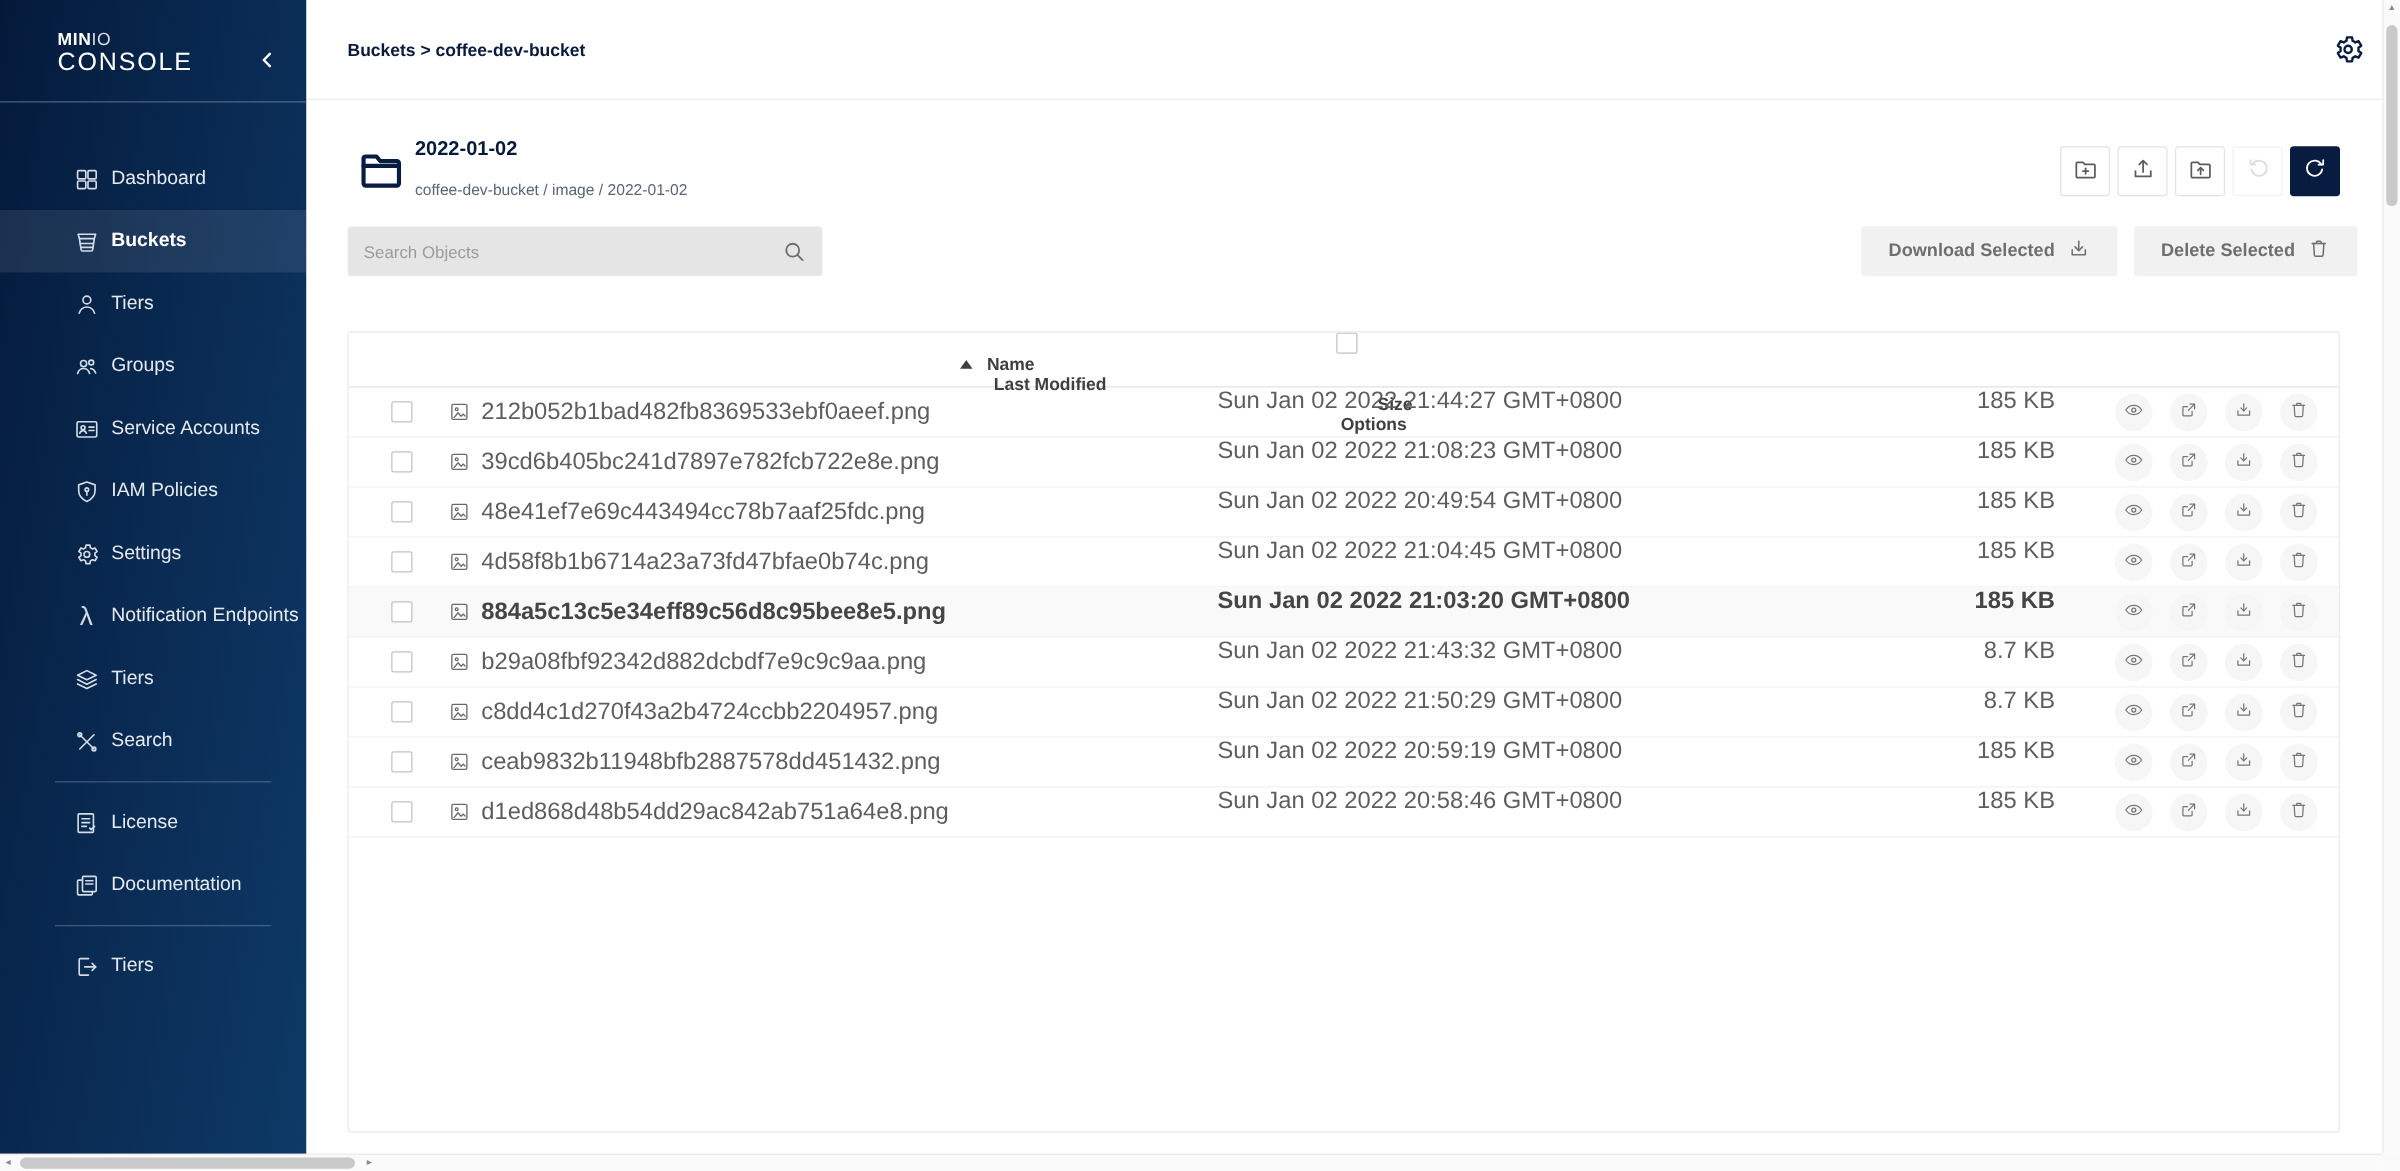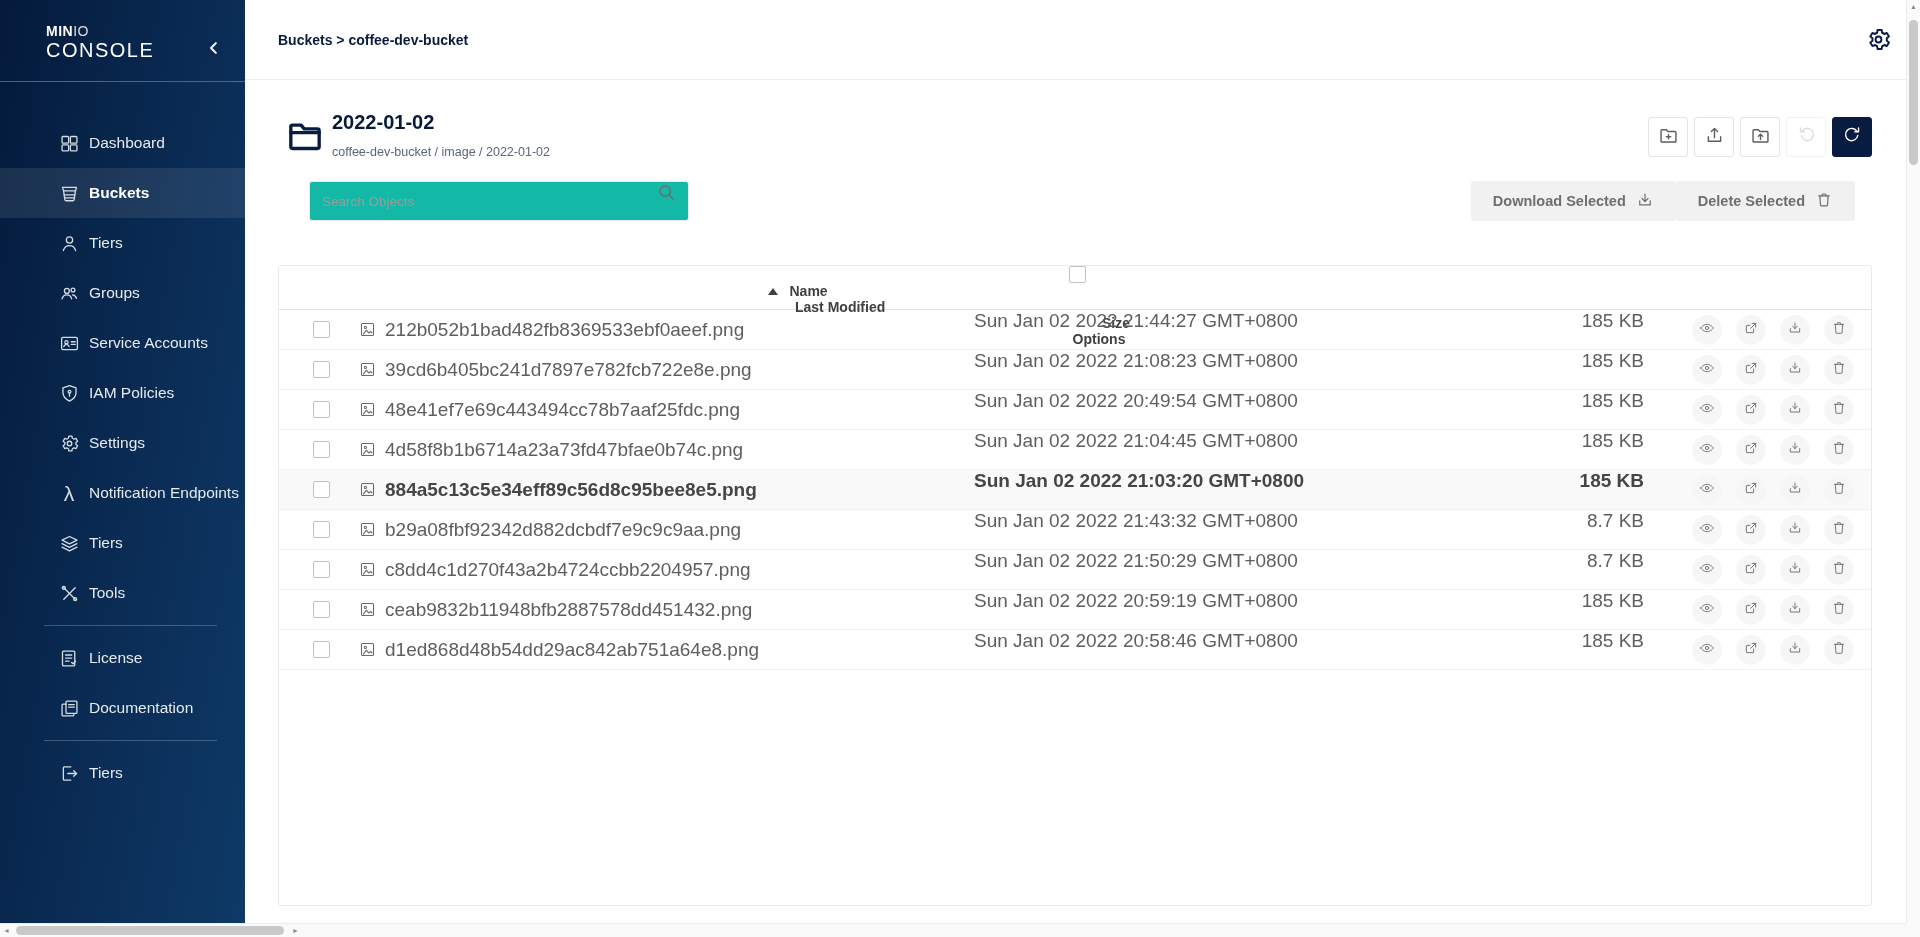--- a/index.html
+++ b/index.html
@@ -34,38 +34,38 @@
   .breadcrumb { position:absolute; left:33px; top:0; height:80px; display:flex; align-items:center;
     font-size:14px; font-weight:bold; color:#0A1B3D; cursor:pointer; }
   .gear-btn { position:absolute; right:14px; top:26px; width:28px; height:28px; background:none;
     border:none; color:var(--brand-navy,#081C42); cursor:pointer; padding:0; }
   .gear-btn svg { width:27px; height:27px; fill:none; stroke:currentColor; stroke-width:1.7; stroke-linejoin:round; }
 
   
   .content { position:absolute; left:245px; top:81px; right:14px; bottom:14px; background:#fff; }
   .folder-ic { position:absolute; left:38px; top:35px; color:var(--brand-navy,#081C42); }
   .folder-ic svg { width:44px; height:40px; fill:none; stroke:currentColor; stroke-width:2; stroke-linejoin:round; stroke-linecap:round; }
-  .page-title { position:absolute; left:87px; top:30px; font-size:20px; font-weight:bold; color:#071A3C; }
+  .page-title { position:absolute; left:87px; top:30px; font-size:16px; font-weight:bold; color:#071A3C; }
   .page-path { position:absolute; left:87px; top:64px; font-size:12.5px; color:#5A6678; }
 
   .icon-actions { position:absolute; top:36px; right:34px; display:flex; gap:6px; }
   .ic-btn { width:40px; height:40px; border:1px solid #E3E3E3; border-radius:3px; background:#fff;
     color:#5C5C5C; display:flex; align-items:center; justify-content:center; cursor:pointer; padding:0; }
   .ic-btn svg { width:21px; height:21px; fill:none; stroke:currentColor; stroke-width:1.6; stroke-linecap:round; stroke-linejoin:round; }
   .ic-btn.disabled { border-color:#F2F2F2; color:#DCDCDC; cursor:default; }
   .ic-btn.primary { background:var(--brand-navy,#081C42); border-color:var(--brand-navy,#081C42); color:#fff; }
 
   .search-box { position:absolute; left:33px; top:100px; width:380px; height:40px;
-    border:1px solid #EAEAEA; border-radius:3px; display:flex; padding:0 12px; background:#14b8a6;margin-left:31px; }
+    border:1px solid #EAEAEA; border-radius:3px; display:flex; align-items:center; padding:0 12px; background:#e5e5e5; }
   .search-box input { border:none; outline:none; flex:1; font-size:13.5px; color:#333; font-family:inherit; background:transparent; }
   .search-box input::placeholder { color:#9C9C9C; }
   .search-ic { width:20px; height:20px; color:#6E6E6E; flex:none; }
   .search-ic svg { width:20px; height:20px; fill:none; stroke:currentColor; stroke-width:1.7; stroke-linecap:round; }
 
-  .sel-buttons { position:absolute; top:100px; right:51px; display:flex; }
+  .sel-buttons { position:absolute; top:100px; right:20px; display:flex; gap:13px; }
   .sel-btn { height:40px; padding:0 22px; background:#F1F1F1; border:none; border-radius:3px;
     color:#6F6F6F; font-size:14.5px; font-weight:bold; display:flex; align-items:center; gap:10px;
     cursor:pointer; font-family:inherit; }
   .sel-btn svg { width:18px; height:18px; fill:none; stroke:#6F6F6F; stroke-width:1.6; stroke-linecap:round; stroke-linejoin:round; }
 
   
   .panel { position:absolute; left:33px; right:34px; top:184px; bottom:17px;
     border:1px solid #EAEAEA; border-radius:3px; background:#fff; overflow:hidden; }
   .thead { display:flex; align-items:center; height:44px; border-bottom:1px solid #E2E2E2;
     color:#3F3F3F; font-size:14px; font-weight:bold;flex-direction:column; }
@@ -204,21 +204,21 @@
   </div>
       <div class="nav-item">
     <span class="nav-icon">
           <svg viewBox="0 0 24 24">
             <path d="M5.5 5.5l13 13"></path>
             <path d="M18.5 5.5l-13 13"></path>
             <circle cx="5.5" cy="5.5" r="1.7"></circle>
             <circle cx="18.5" cy="18.5" r="1.7"></circle>
           </svg>
         </span>
-    <span class="nav-label">Tools</span>
+    <span class="nav-label">Search</span>
   </div>
       <div class="nav-divider"></div>
       <div class="nav-item">
     <span class="nav-icon">
           <svg viewBox="0 0 24 24">
             <rect x="4" y="3.5" width="14" height="17" rx="1"></rect>
             <path d="M7.5 8h7"></path>
             <path d="M7.5 11.5h7"></path>
             <path d="M7.5 15h4"></path>
             <path d="M14.5 16.5l1.5 1.5 3-3"></path>

